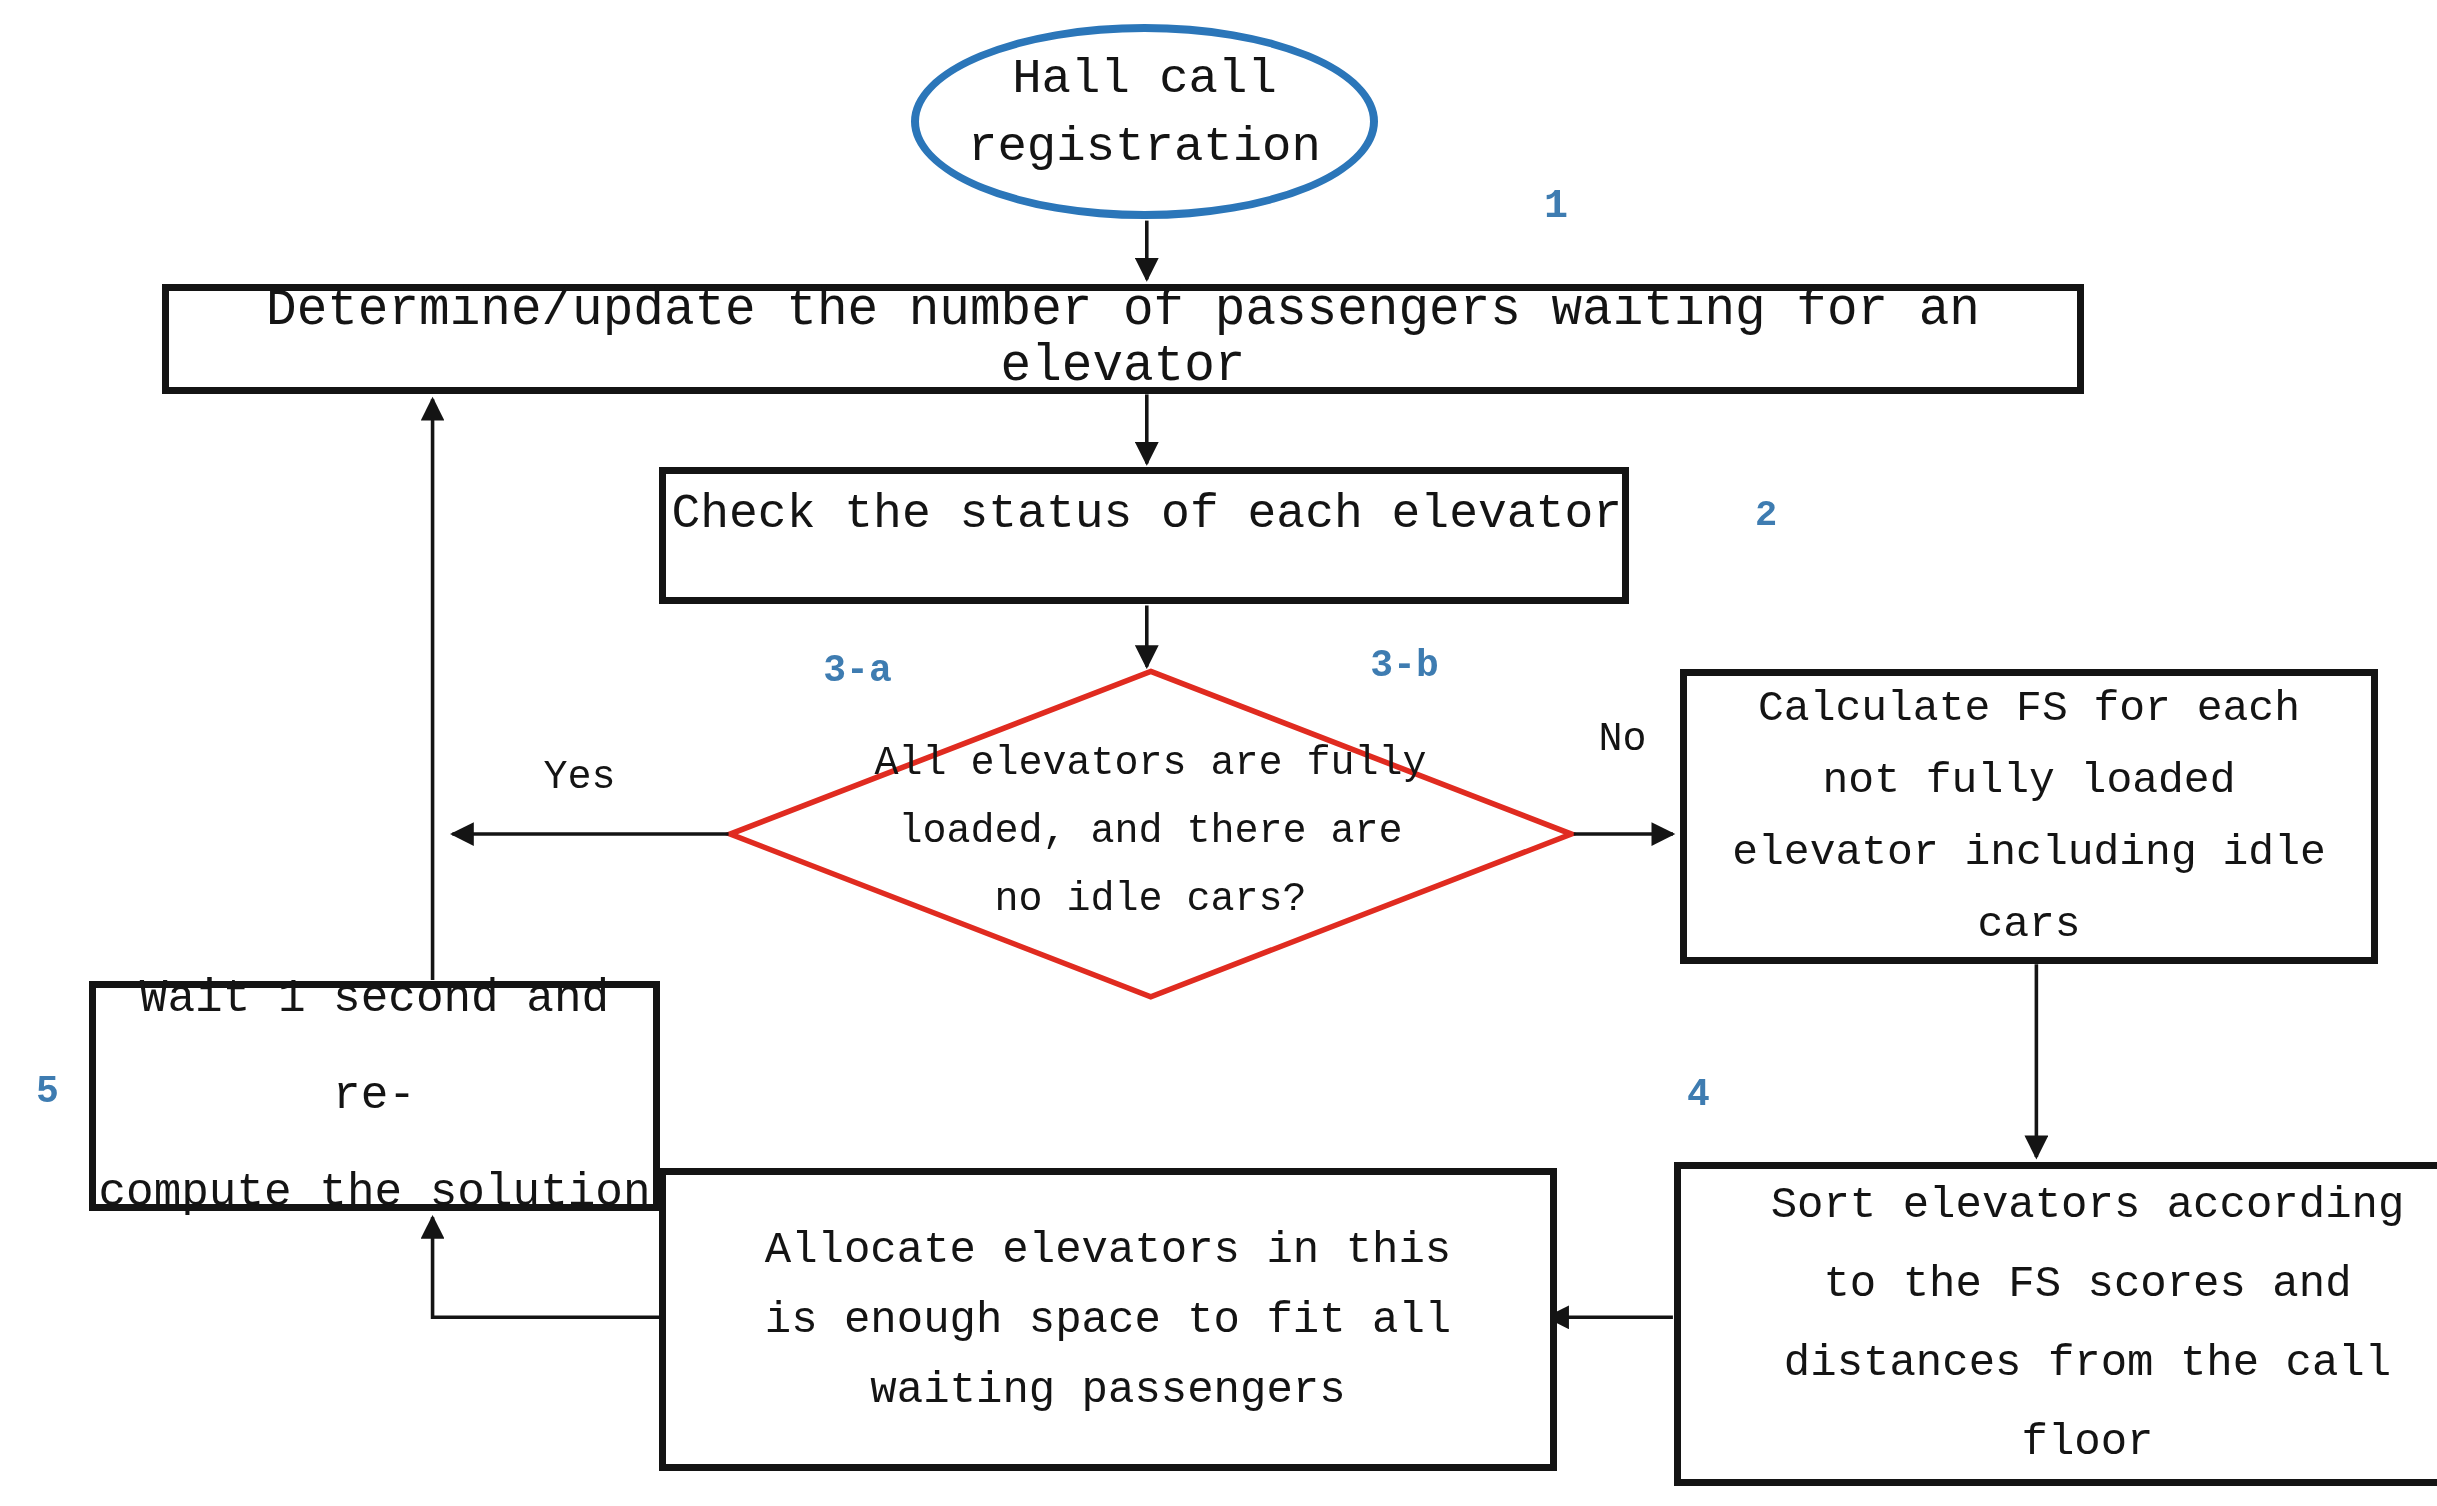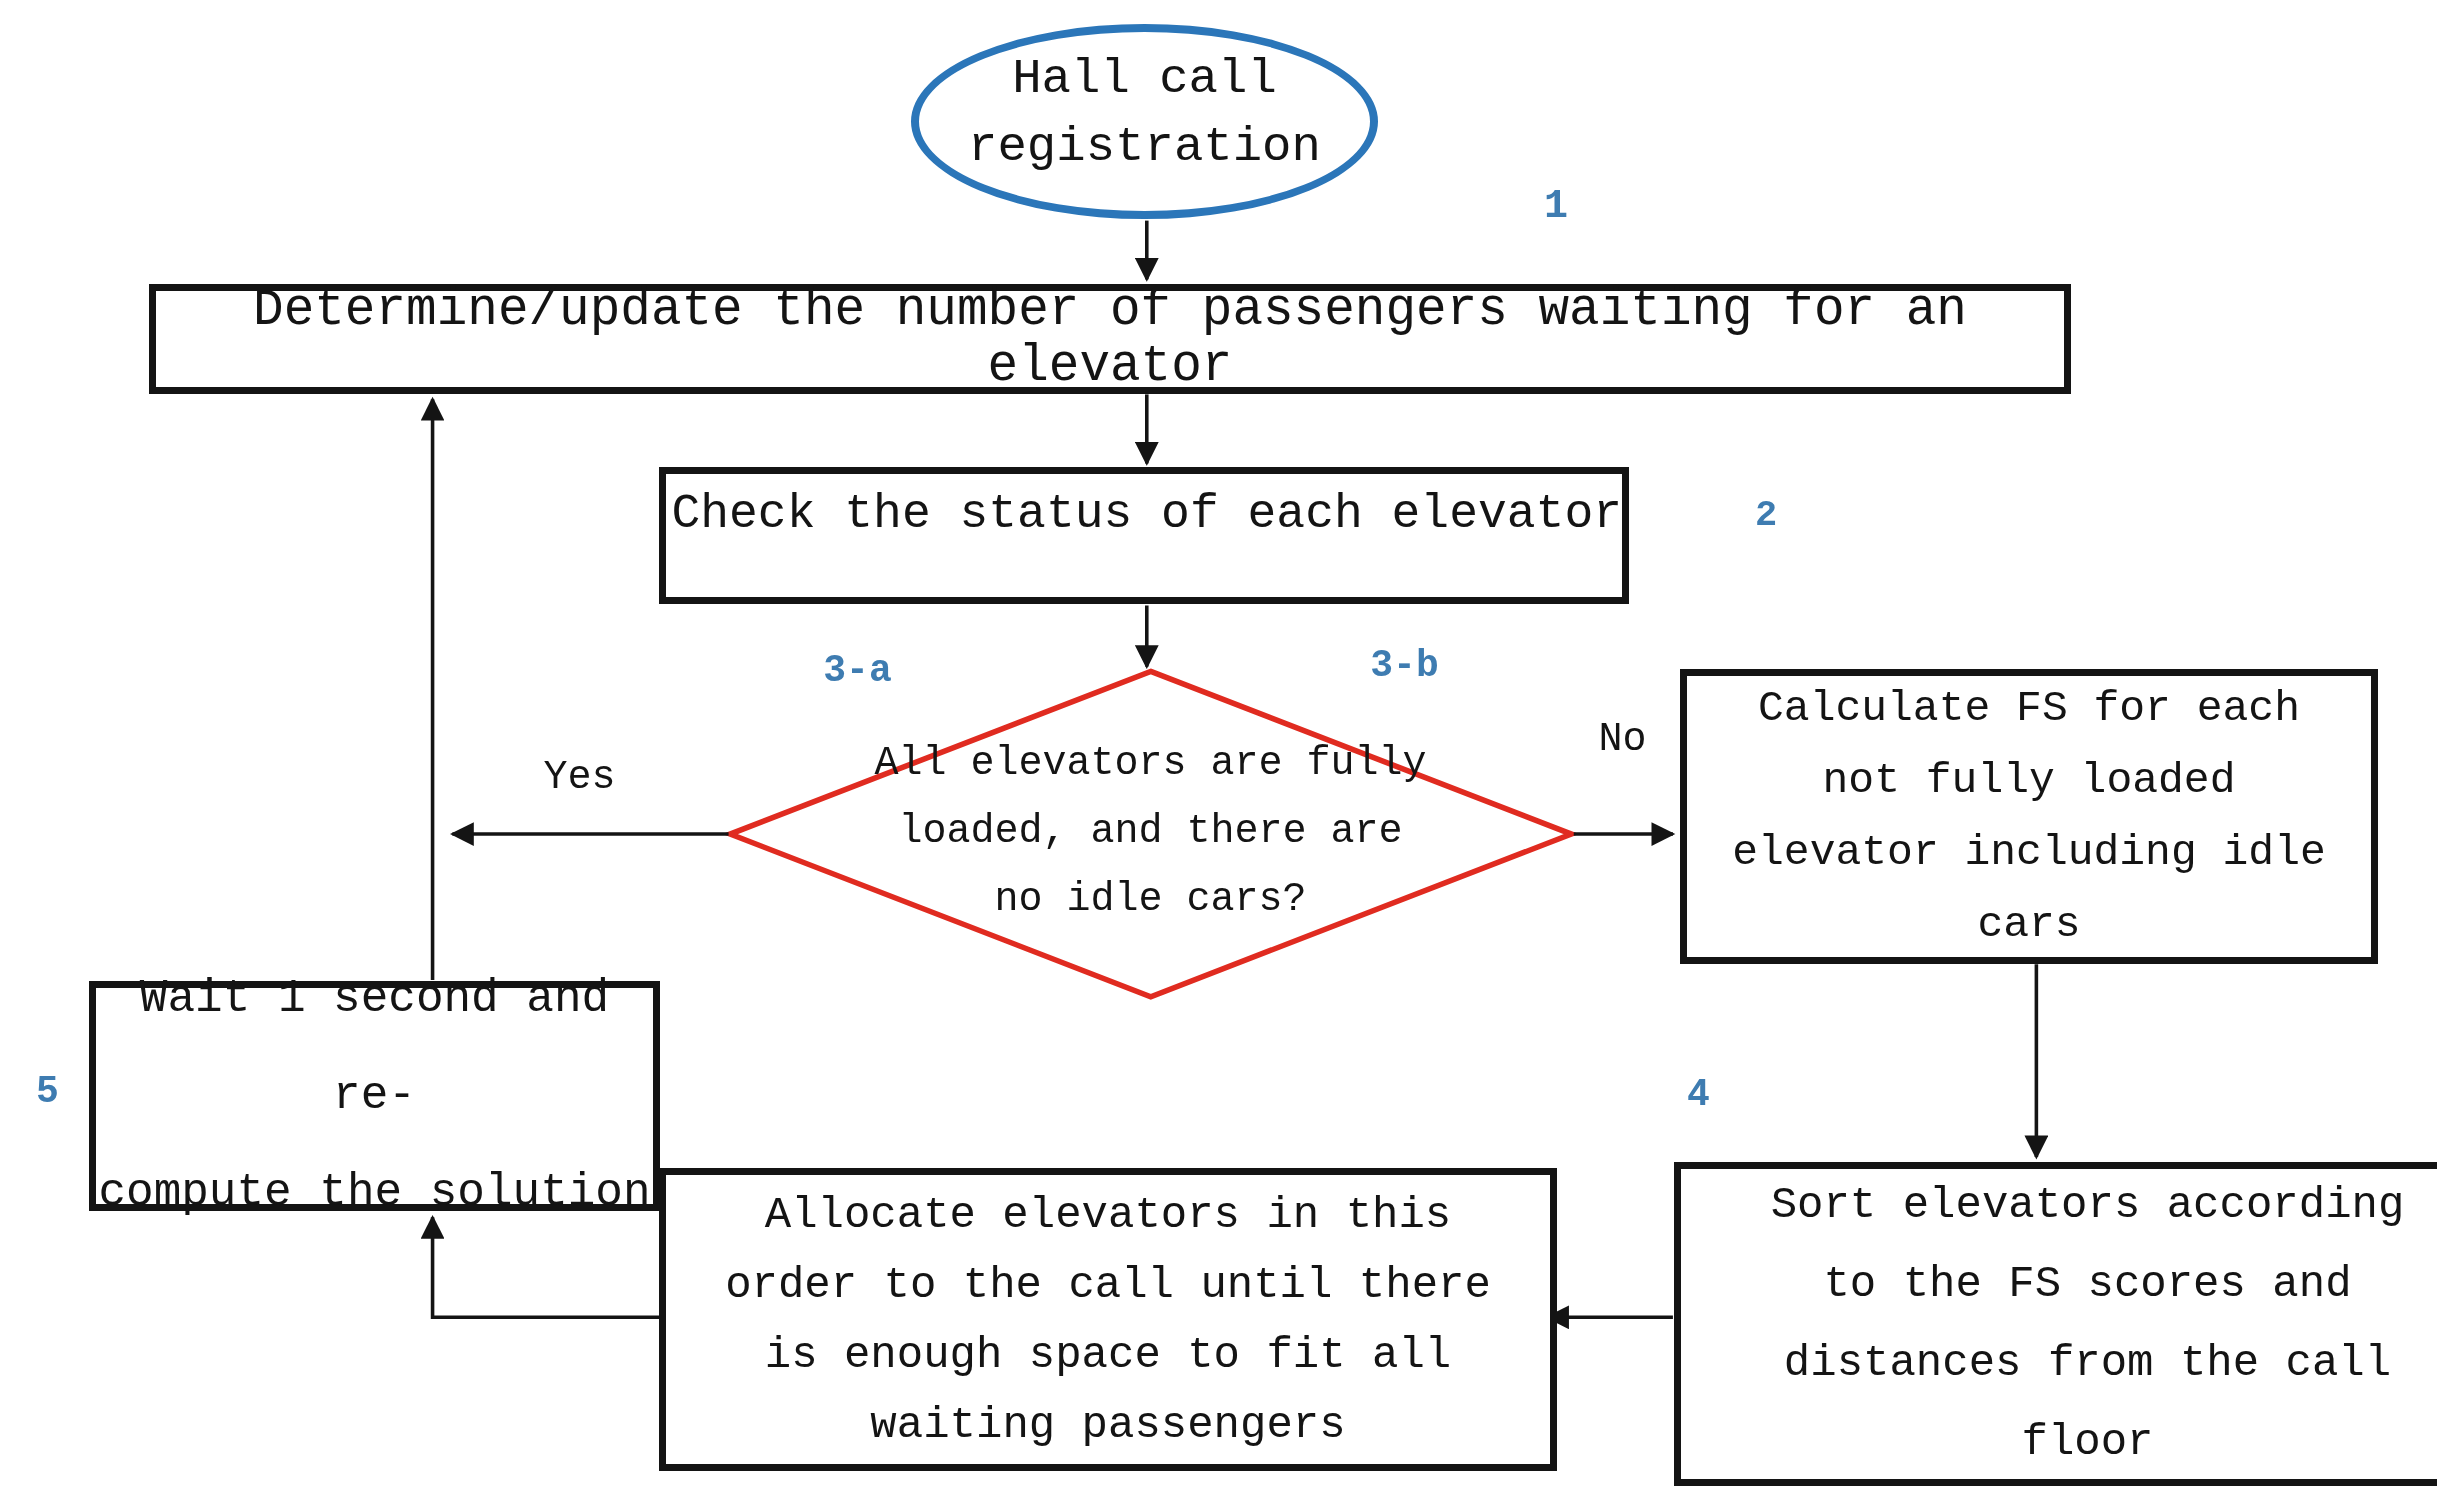--- a/index.html
+++ b/index.html
@@ -88,21 +88,21 @@
       <line x1="545" y1="1235" x2="545" y2="503" marker-end="url(#ah)"></line>
       <line x1="918" y1="1051" x2="570" y2="1051" marker-end="url(#ah)"></line>
     </g>
   </svg>
 
   <div class="node start-ellipse" style="left:911px; top:24px; width:467px; height:195px;">
     <div class="line">Hall call</div>
     <div class="line">registration</div>
   </div>
 
-  <div class="node process node-update" style="left:149px; top:284px; width:1922px; height:110px;">
+  <div class="node process node-update" style="left:162px; top:284px; width:1922px; height:110px;">
     <div class="line">Determine/update the number of passengers waiting for an elevator</div>
   </div>
 
   <div class="node process node-check" style="left:659px; top:467px; width:970px; height:137px;">
     <div class="line">Check the status of each elevator</div>
   </div>
 
   <div class="decision-text" style="left:833px; top:730px; width:635px;">
     <div class="line">All elevators are fully</div>
     <div class="line">loaded, and there are</div>
@@ -118,21 +118,20 @@
 
   <div class="node process node-sort" style="left:1674px; top:1162px; width:827px; height:324px;">
     <div class="line">Sort elevators according</div>
     <div class="line">to the FS scores and</div>
     <div class="line">distances from the call</div>
     <div class="line">floor</div>
   </div>
 
   <div class="node process node-allocate" style="left:659px; top:1168px; width:898px; height:303px;">
     <div class="line">Allocate elevators in this</div>
-    <div class="line">order to the call until there</div>
     <div class="line">is enough space to fit all</div>
     <div class="line">waiting passengers</div>
   </div>
 
   <div class="node process node-wait" style="left:89px; top:981px; width:571px; height:230px;">
     <div class="line">Wait 1 second and re-</div>
     <div class="line">compute the solution</div>
   </div>
 
   <div class="step-label" style="left:1528px; top:184px; width:56px; font-size:40px;">1</div>

